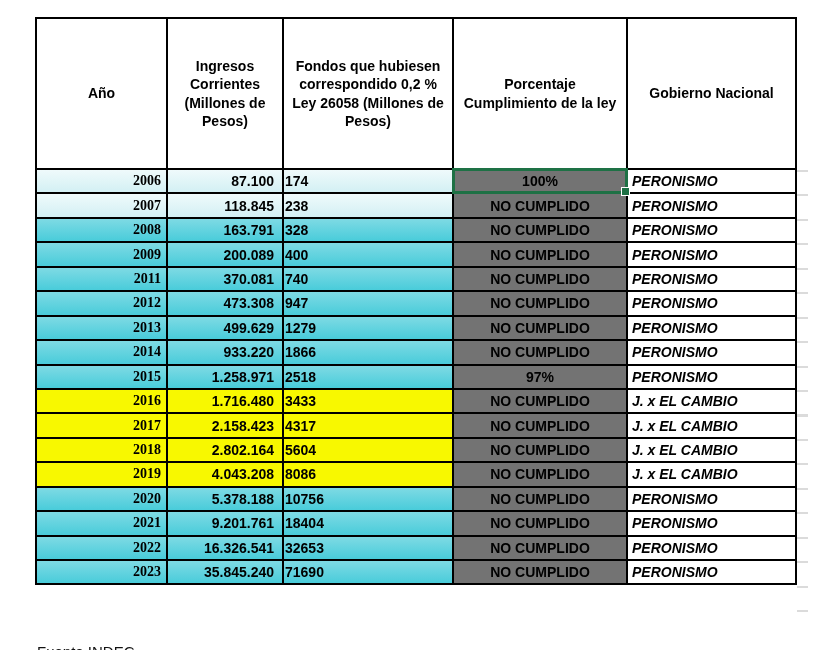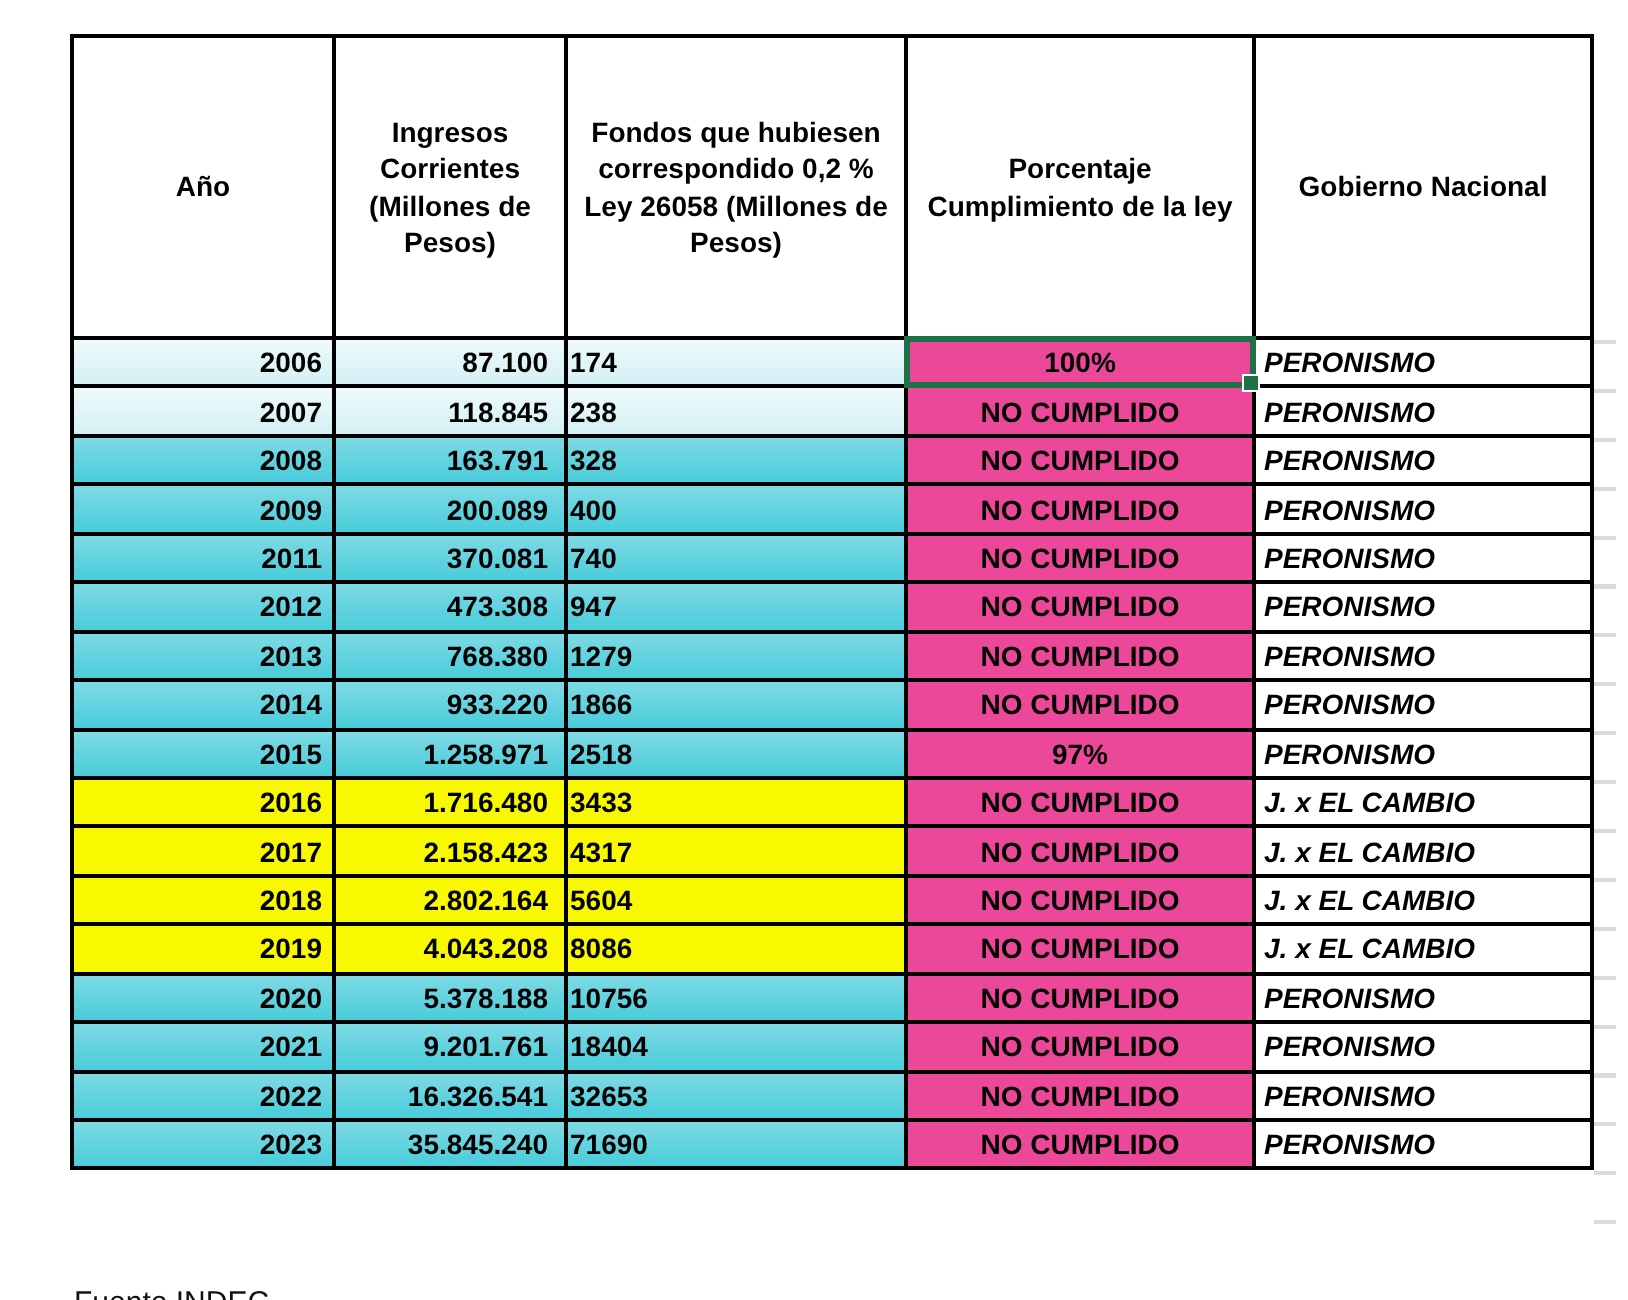--- a/index.html
+++ b/index.html
@@ -34,24 +34,24 @@
   }
   table.sheet thead tr { height: 151px; }
   table.sheet th {
     background: #ffffff;
     text-align: center;
     vertical-align: middle;
     line-height: 1.3;
     padding: 0 6px;
   }
   table.sheet tbody tr { height: 24.45px; }
-  td.c-year  { text-align: right;  padding-right: 5px; }
+  td.c-year  { text-align: right;  padding-right: 5px; font-family: Liberation Serif, serif; }
   td.c-ing   { text-align: right;  padding-right: 8px; padding-left: 25px; }
   td.c-fon   { text-align: left; }
-  td.c-cum   { text-align: center; background: #ec4899; }
+  td.c-cum   { text-align: center; background: #737373; }
   td.c-gob   { text-align: left;   padding-left: 4px; background: #ffffff; font-style: italic; }
 
   tr.band-cyan td.banded {
     background: linear-gradient(180deg, var(--cyan-top) 0%, var(--cyan-bottom) 100%);
   }
   tr.band-pale td.banded {
     background: linear-gradient(180deg, var(--pale-top) 0%, var(--pale-bottom) 100%);
   }
   tr.band-yellow td.banded {
     background: var(--yellow);
@@ -160,21 +160,21 @@
         </tr>
         <tr class="band-cyan">
           <td class="c-year banded">2012</td>
           <td class="c-ing banded">473.308</td>
           <td class="c-fon banded">947</td>
           <td class="c-cum">NO CUMPLIDO</td>
           <td class="c-gob">PERONISMO</td>
         </tr>
         <tr class="band-cyan">
           <td class="c-year banded">2013</td>
-          <td class="c-ing banded">768.380</td>
+          <td class="c-ing banded">499.629</td>
           <td class="c-fon banded">1279</td>
           <td class="c-cum">NO CUMPLIDO</td>
           <td class="c-gob">PERONISMO</td>
         </tr>
         <tr class="band-cyan">
           <td class="c-year banded">2014</td>
           <td class="c-ing banded">933.220</td>
           <td class="c-fon banded">1866</td>
           <td class="c-cum">NO CUMPLIDO</td>
           <td class="c-gob">PERONISMO</td>

